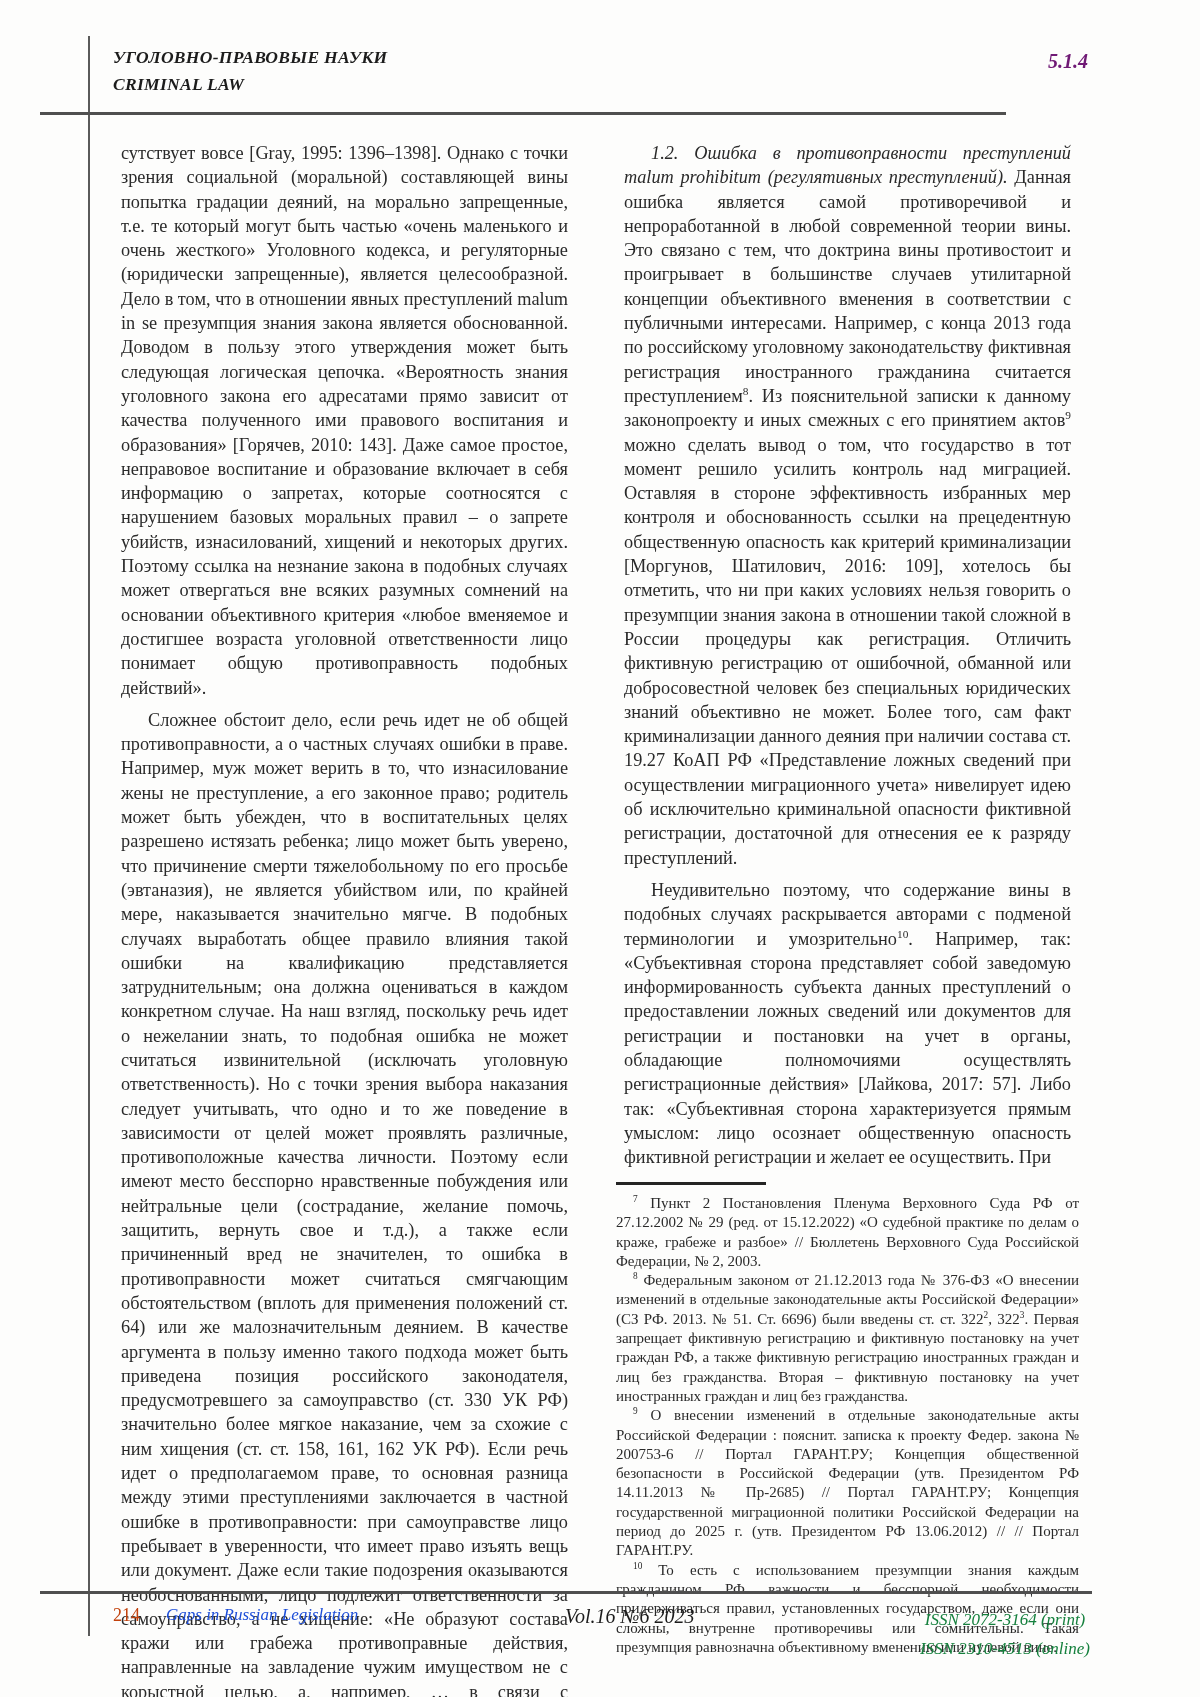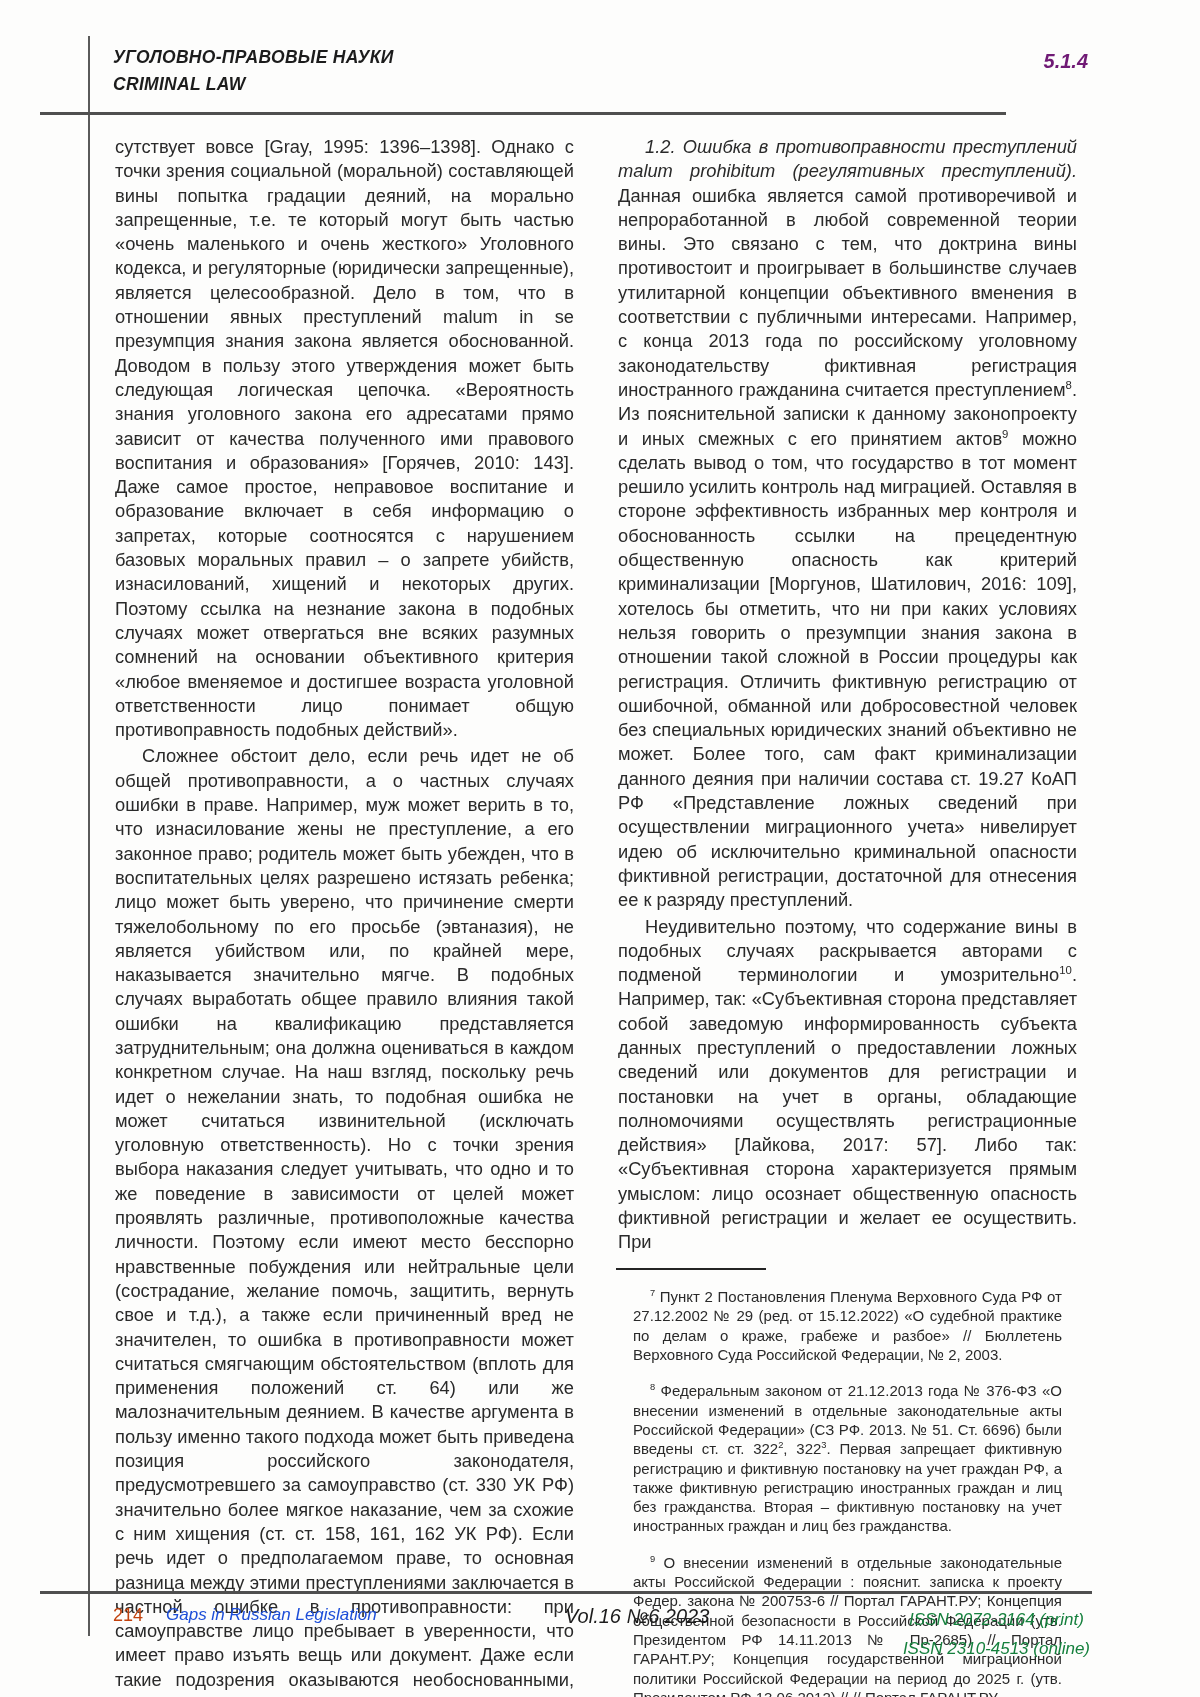--- a/index.html
+++ b/index.html
@@ -1,44 +1,44 @@
 <!DOCTYPE html>
 <html lang="ru"><head>
 <meta charset="utf-8">
 <style>
   html,body { margin:0; padding:0; background:#ffffff; }
   #page {
     position:relative; width:1200px; height:1697px;
     background:#fdfdfc; overflow:hidden;
-    font-family:Liberation Sans, sans-serif;
+    font-family:Liberation Serif, serif;
     color:#2a2a2a;
   }
   
   .v-rule   { position:absolute; left:88px; top:36px; width:2px; height:1600px; background:#5a5a5a; }
   .h-rule-top    { position:absolute; left:40px;  top:112px;  width:966px;  height:2.5px; background:#4f4f4f; }
   .h-rule-bottom { position:absolute; left:40px;  top:1591px; width:1052px; height:2.5px; background:#4f4f4f; }
 
   
   .header-block { position:absolute; left:113px; top:44px; font-weight:bold; font-style:italic;
                   font-size:17.5px; line-height:27px; color:#1c1c1c; letter-spacing:0.3px; }
   .section-code { position:absolute; right:112px; top:50px; font-weight:bold; font-style:italic;
                   font-size:20px; color:#701a75; }
 
   
   .col { position:absolute; top:133px; width:463px; text-align:justify; hyphens:auto; }
   .col-left  { left:113px; }
   .col-right { left:616px; }
-  .col p { margin:2px; font-size:18.3px; line-height:24.3px; }
+  .col p { margin:8px; font-size:18.3px; line-height:24.3px; }
   .col p.indent { text-indent:27px; }
   sup { font-size:0.62em; vertical-align:super; line-height:0; }
   .lead-italic { font-style:italic; }
 
   
   .fn-sep { width:150px; height:2.5px; background:#242424; margin:13px 0 9px 0; }
-  .footnotes p.fn { margin:17px; font-size:15px; line-height:19.3px; text-indent:17px; text-align:justify; }
+  .footnotes p.fn { margin:0; font-size:15px; line-height:19.3px; text-indent:17px; text-align:justify; }
 
   
   .footer-page    { position:absolute; left:113px; top:1605px; font-size:18px; color:#c2410c; }
   .footer-journal { position:absolute; left:166px; top:1605px; font-size:17px; font-style:italic; color:#1d4ed8; }
   .footer-issue   { position:absolute; left:565px; top:1605px; font-size:20px; font-style:italic; color:#1c1c1c; }
   .footer-issn    { position:absolute; right:110px; top:1605px; font-size:17px; font-style:italic;
                     color:#15803d; text-align:center; line-height:29px; }
 </style>
 </head>
 <body>

